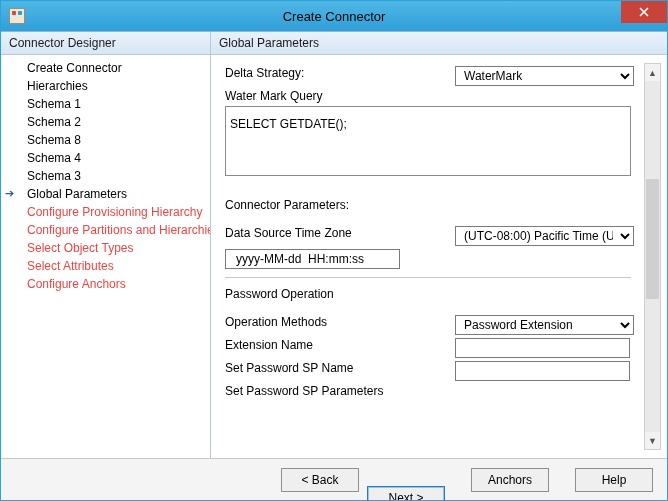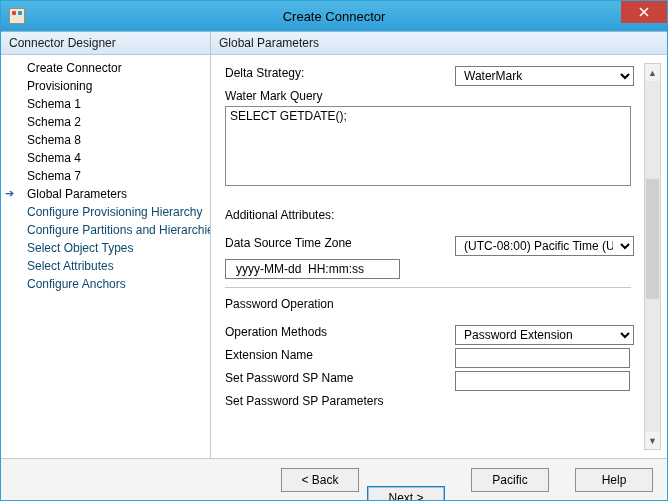--- a/index.html
+++ b/index.html
@@ -66,21 +66,21 @@
     flex:1; overflow:auto;
     padding: 4px 0 4px 20px;
   }
   .nav-item {
     padding: 2px 4px 2px 6px;
     color: #000;
     cursor: default;
     white-space: nowrap;
     position: relative;
   }
-  .nav-item.dim { color: #0c4a6e; }
+  .nav-item.dim { color: #ef4444; }
   .nav-item.current { color:#000; }
   .nav-item .arrow {
     position:absolute; left:-16px; top:2px;
     font-size: 11px; color:#2a5aa0;
   }
   .content {
     flex:1; display:flex; flex-direction:column; min-width:0;
   }
   .content-body {
     flex:1; position:relative;
@@ -113,24 +113,24 @@
     font: inherit;
     border: 1px solid #7a7a7a;
     background:#fff;
     height: 20px;
     padding: 1px 4px;
   }
   select { width: 179px; }
   input.short { width: 175px; padding-left: 10px; }
   textarea {
     font: inherit;
-    width: 406px; height: 80px;
+    width: 406px; height: 70px;
     border: 1px solid #8a8a8a;
     resize: none;
-    padding: 2px 4px;
+    padding: 10px 4px;
   }
   hr.sep {
     border: none; border-top: 1px solid #c8c8c8;
     margin: 8px 0 2px 0;
     width: 406px;
   }
   .buttonbar {
     border-top: 1px solid #c8c8c8;
     height: 42px;
     display:flex; align-items:center; justify-content:flex-end;
@@ -163,26 +163,26 @@
         <path d="M1 1 L9 9 M9 1 L1 9" stroke="#fff" stroke-width="1.6"></path>
       </svg>
   </div>
 </div>
 
 <div class="main">
   <div class="nav">
     <div class="nav-header">Connector Designer</div>
     <div class="nav-items">
       <div class="nav-item"><span>Create Connector</span></div>
-      <div class="nav-item"><span>Provisioning</span></div>
+      <div class="nav-item"><span>Hierarchies</span></div>
       <div class="nav-item"><span>Schema 1</span></div>
       <div class="nav-item"><span>Schema 2</span></div>
       <div class="nav-item"><span>Schema 8</span></div>
       <div class="nav-item"><span>Schema 4</span></div>
-      <div class="nav-item"><span>Schema 7</span></div>
+      <div class="nav-item"><span>Schema 3</span></div>
       <div class="nav-item current"><span class="arrow">➔</span><span>Global Parameters</span></div>
       <div class="nav-item dim"><span>Configure Provisioning Hierarchy</span></div>
       <div class="nav-item dim"><span>Configure Partitions and Hierarchies</span></div>
       <div class="nav-item dim"><span>Select Object Types</span></div>
       <div class="nav-item dim"><span>Select Attributes</span></div>
       <div class="nav-item dim"><span>Configure Anchors</span></div>
     </div>
   </div>
 
   <div class="content">
@@ -198,21 +198,21 @@
         </div>
         <div class="row">
           <label>Water Mark Query</label>
         </div>
         <div class="row">
           <textarea style="">SELECT GETDATE();</textarea>
         </div>
 
         <div class="section-gap"></div>
         <div class="row">
-          <label>Additional Attributes:</label>
+          <label>Connector Parameters:</label>
         </div>
         <div style="height:8px"></div>
         <div class="row">
           <label>Data Source Time Zone</label>
           <select>
             <option>(UTC-08:00) Pacific Time (US &amp; C</option>
           </select>
         </div>
         <div class="row">
           <input type="text" class="short" value="yyyy-MM-dd  HH:mm:ss" style="">
@@ -252,16 +252,16 @@
         <div class="arrowbtn">▼</div>
       </div>
     </div>
   </div>
 </div>
 
 <div class="buttonbar">
   <button class="btn">&lt;  Back</button>
   <button class="btn default">Next  &gt;</button>
   <div class="spacer"></div>
-  <button class="btn">Pacific</button>
+  <button class="btn">Anchors</button>
   <div class="spacer"></div>
   <button class="btn">Help</button>
 </div>
 
 </body></html>

